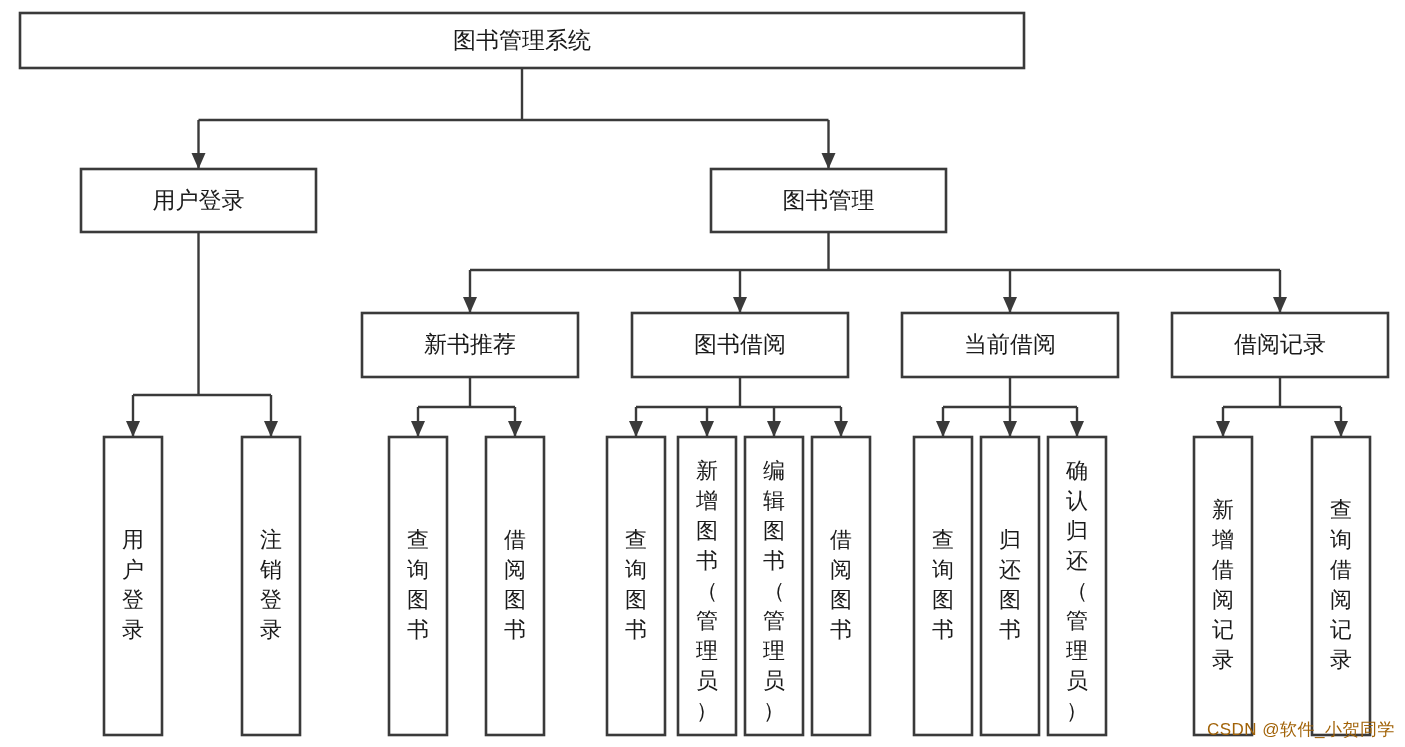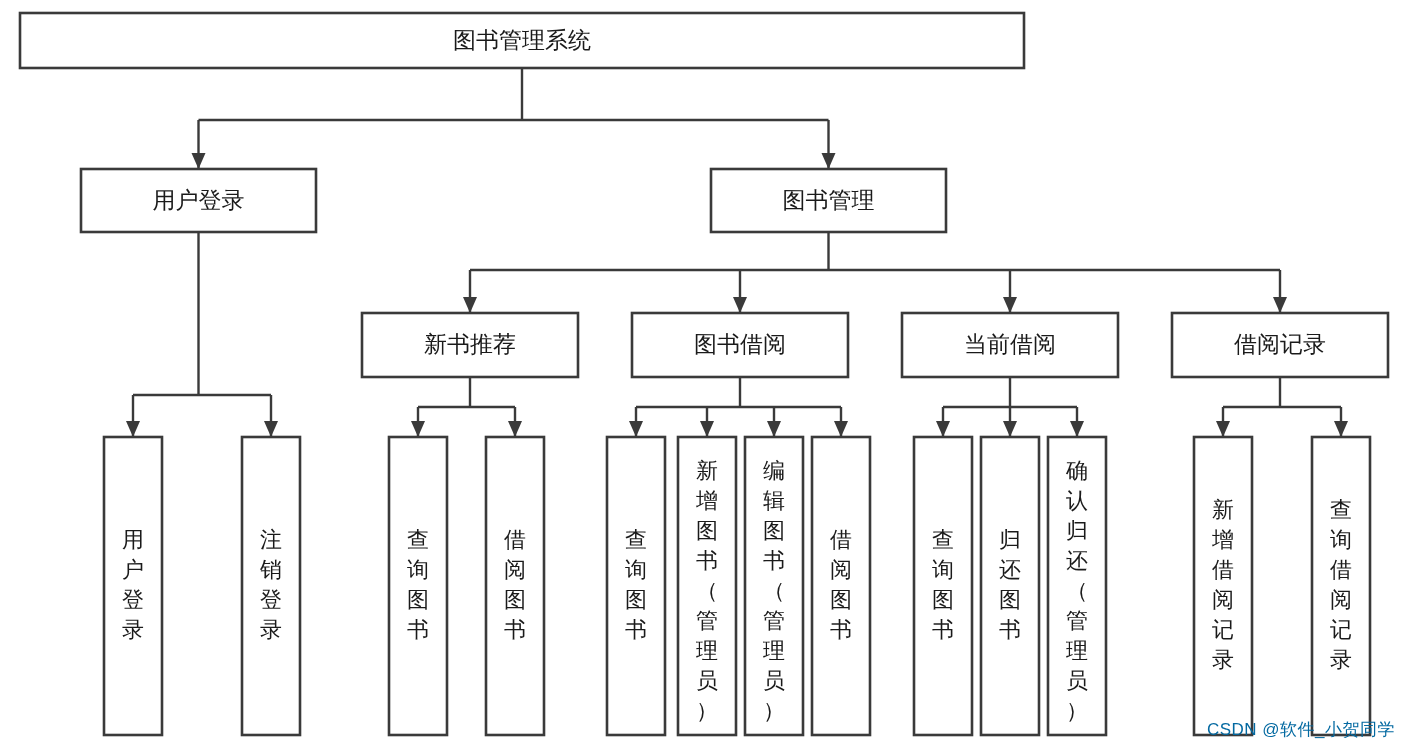--- a/index.html
+++ b/index.html
@@ -17,21 +17,21 @@
     fill:#1a1a1a;
     text-anchor:middle;
     dominant-baseline:middle;
   }
   .label-h{font-size:23px;}
   .label-v{font-size:22px;}
   .watermark{
     position:absolute;
     right:10px;bottom:6px;
     font-size:17px;
-    color:#0369a1;
+    color:#a16207;
     font-family:"Liberation Sans","DejaVu Sans",sans-serif;
     white-space:nowrap;
     letter-spacing:0.5px;
   }
 </style>
 </head>
 <body>
 
 <div id="diagram-root">
   <svg id="tree-svg" viewBox="0 0 1405 747" xmlns="http://www.w3.org/2000/svg">

